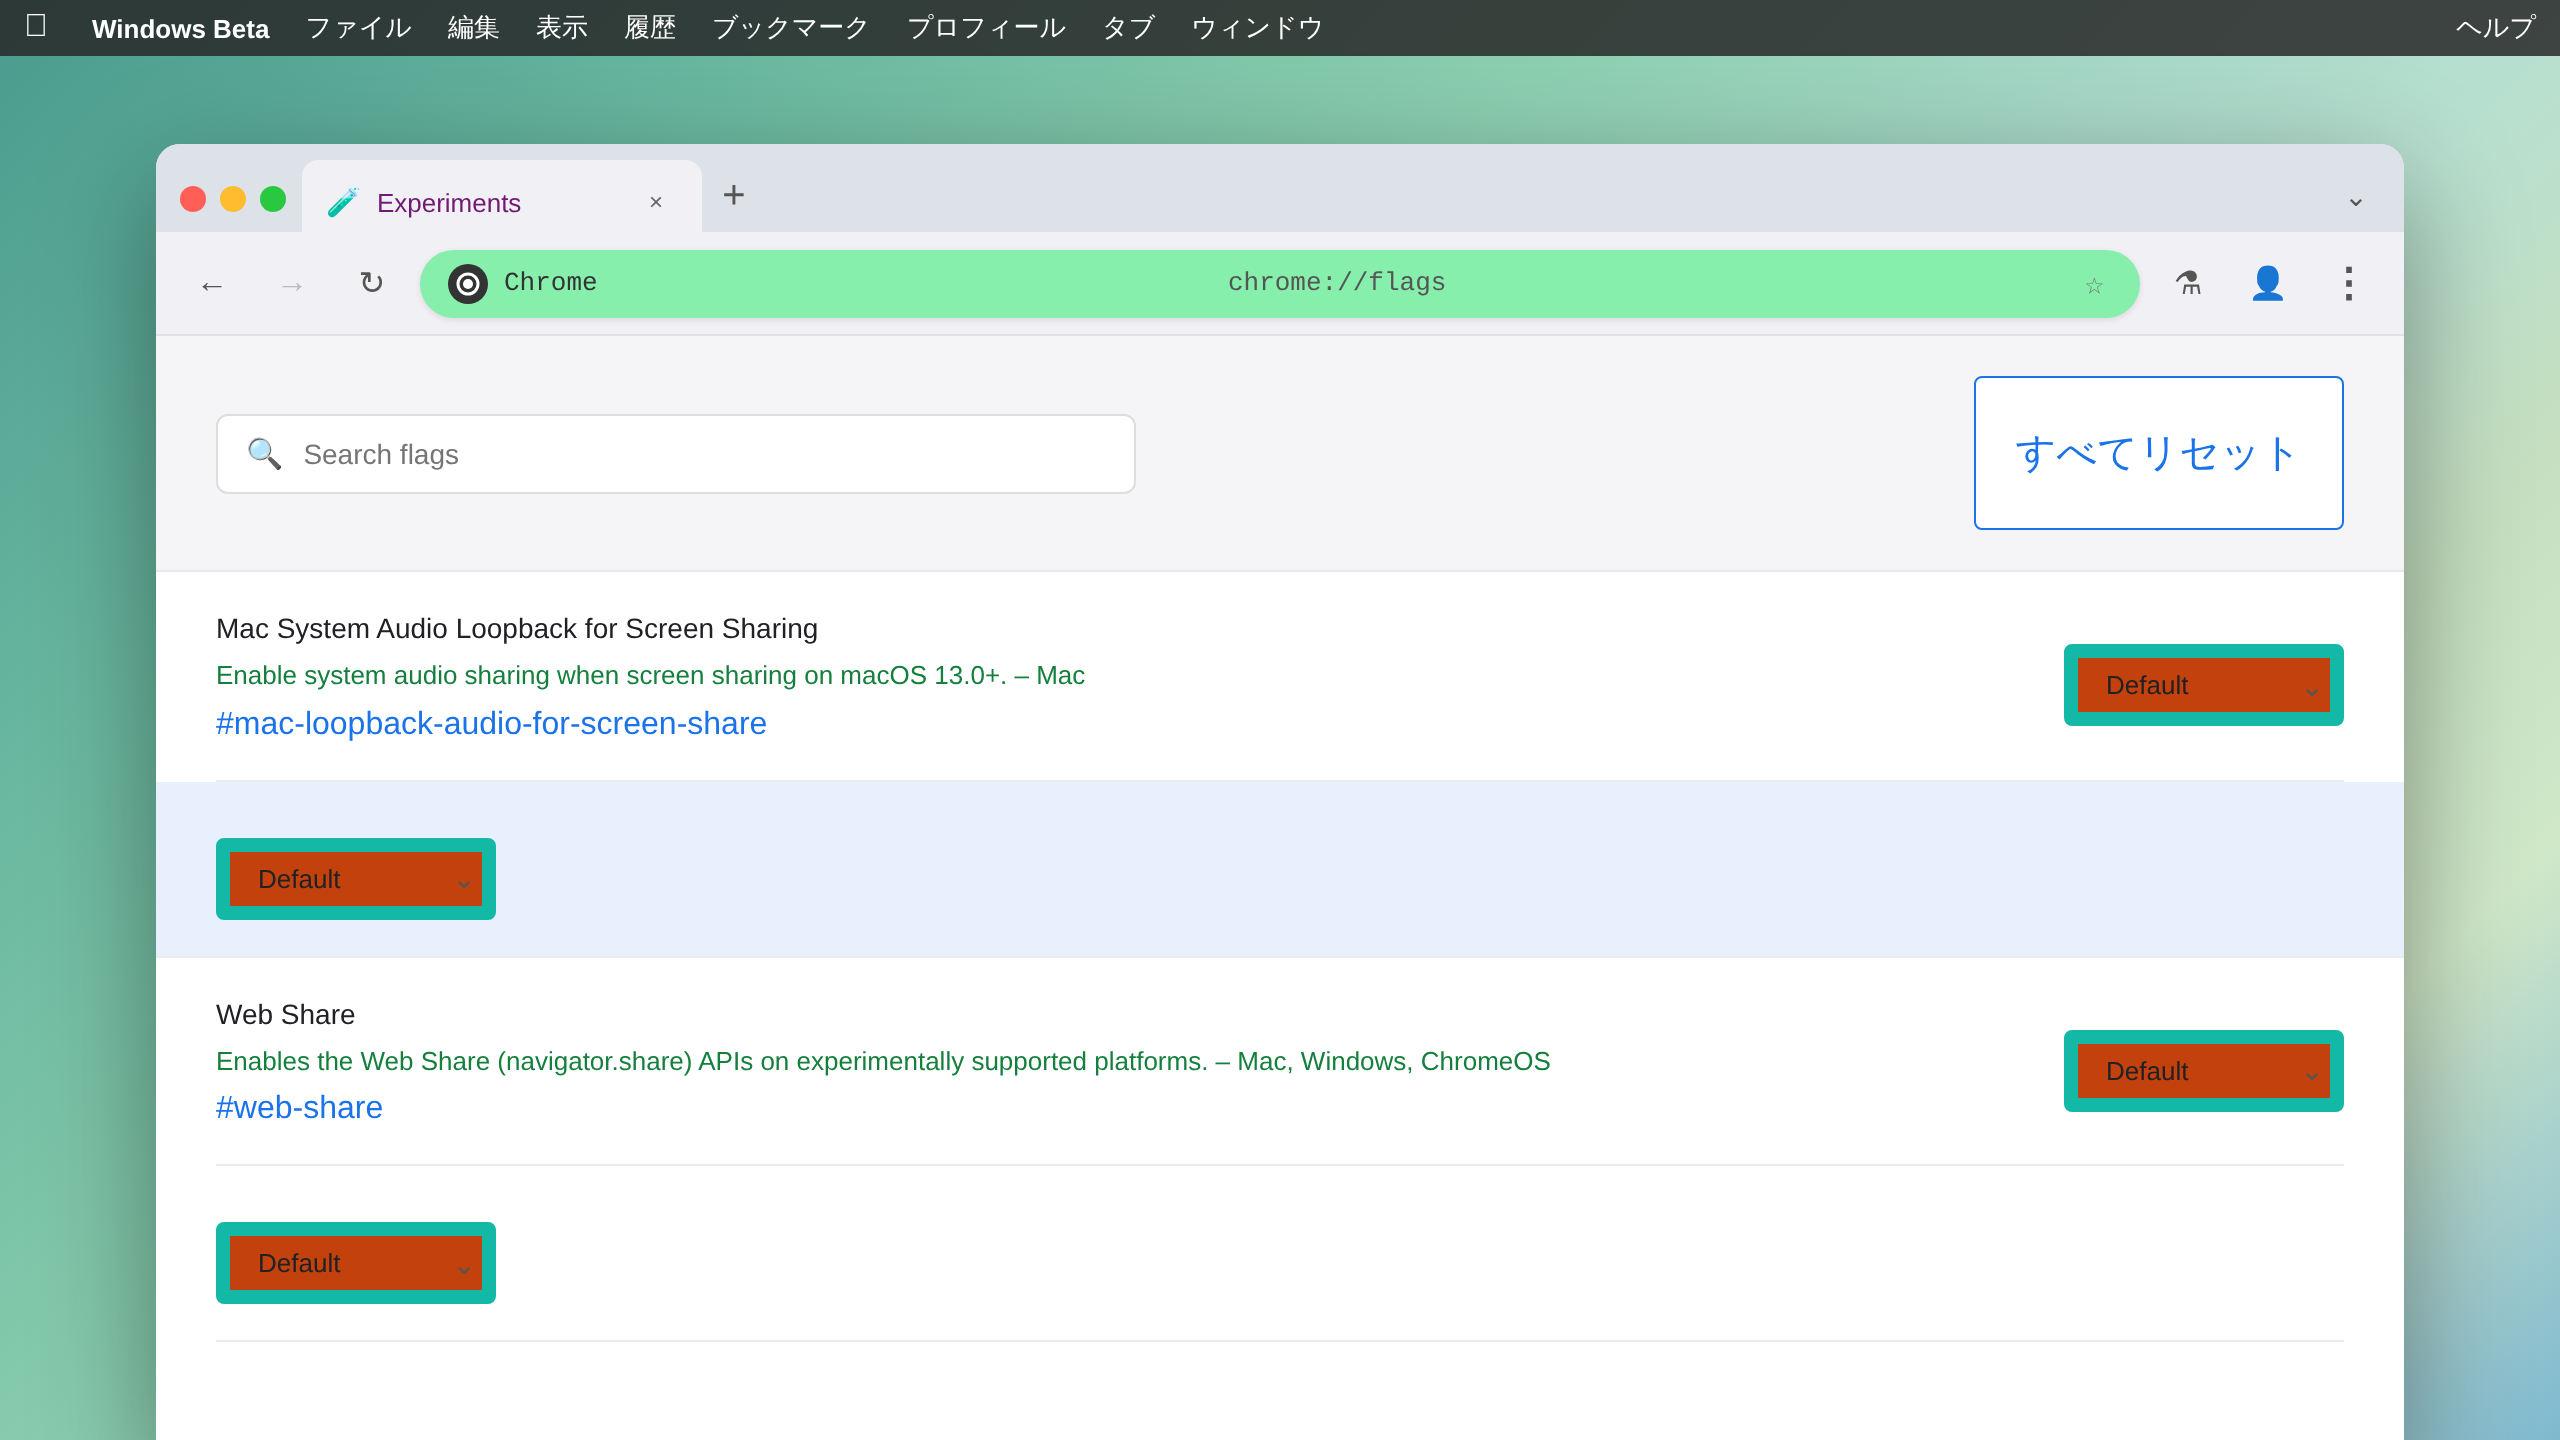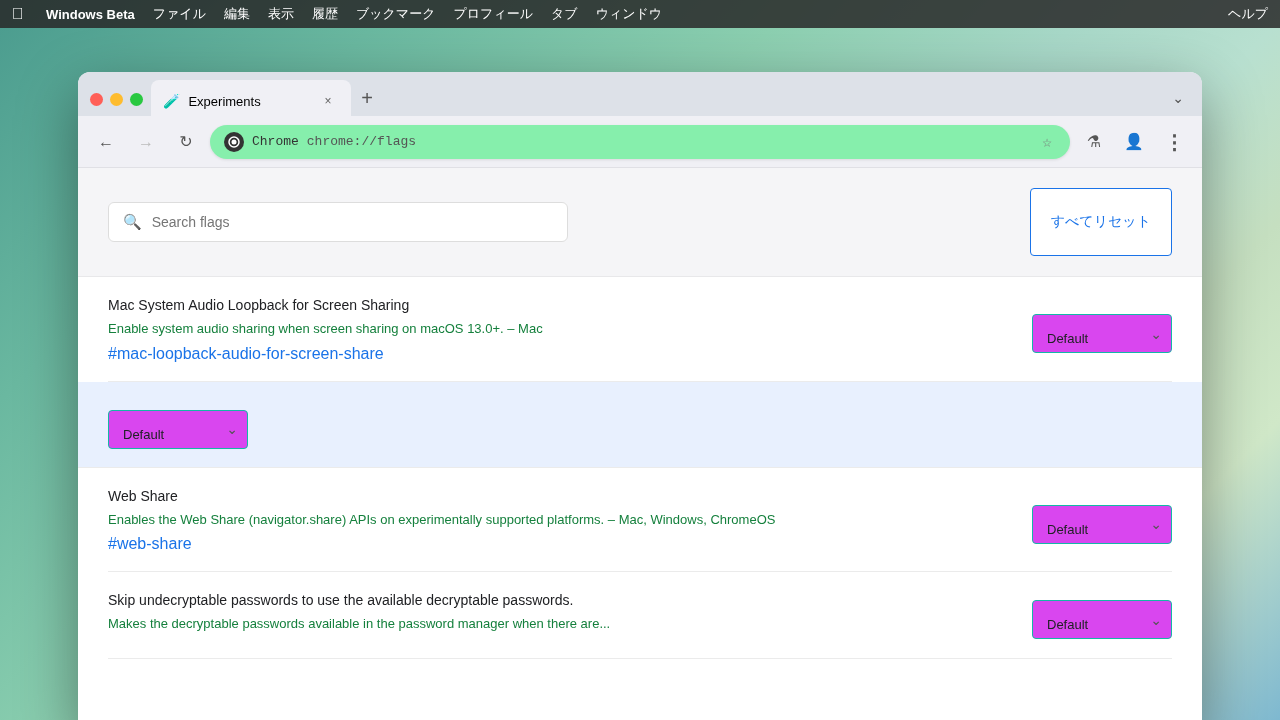--- a/index.html
+++ b/index.html
@@ -92,21 +92,21 @@
       height: 36px;
       min-width: 200px;
       position: relative;
       cursor: pointer;
     }
     .tab-icon {
       font-size: 14px;
     }
     .tab-title {
       font-size: 13px;
-      color: #000000;
+      color: #701a75;
       flex: 1;
     }
     .tab-close {
       width: 18px;
       height: 18px;
       border-radius: 50%;
       display: flex;
       align-items: center;
       justify-content: center;
       font-size: 12px;
@@ -186,20 +186,21 @@
     }
     .address-site-name {
       font-size: 13px;
       font-weight: 500;
       color: #333;
     }
     .address-url {
       font-size: 13px;
       color: #555;
       flex: 1;
+      text-align: center;
     }
     .address-star {
       font-size: 16px;
       color: #777;
       cursor: pointer;
       padding: 0 4px;
     }
 
     .nav-icon-btn {
       width: 32px;
@@ -254,21 +255,21 @@
       color: #888;
       flex: 1;
       background: transparent;
     }
     .reset-btn {
       padding: 24px 20px;
       background: white;
       border: 1px solid #1a73e8;
       border-radius: 4px;
       color: #1a73e8;
-      font-size: 14px;
+      font-size: 20px;
       cursor: pointer;
       font-family: inherit;
     }
 
     
     .flags-list {
       flex: 1;
       overflow-y: auto;
       padding: 0 30px;
     }
@@ -307,26 +308,26 @@
       cursor: pointer;
     }
 
     .flag-control {
       flex-shrink: 0;
       margin-top: 8px;
     }
     .flag-select {
       appearance: none;
       -webkit-appearance: none;
-      padding: 16px 30px 6px 14px;
-      border: 1px solid #14b8a6;
+      padding: 6px 30px 6px 14px;
+      border: 7px solid #14b8a6;
       border-radius: 4px;
       font-size: 13px;
       color: #202124;
-      background: #d946ef;
+      background: #c2410c;
       cursor: pointer;
       min-width: 140px;
       font-family: inherit;
       position: relative;
       background-image: none;
     }
     .select-wrapper {
       position: relative;
       display: inline-block;
     }
@@ -462,24 +463,20 @@
             <select class="flag-select">
               <option>Default</option>
               <option>Enabled</option>
               <option>Disabled</option>
             </select>
           </div>
         </div>
       </div>
 
       <div class="flag-item">
-        <div class="flag-content">
-          <div class="flag-title">Skip undecryptable passwords to use the available decryptable passwords.</div>
-          <div class="flag-desc">Makes the decryptable passwords available in the password manager when there are...</div>
-        </div>
         <div class="flag-control">
           <div class="select-wrapper">
             <select class="flag-select">
               <option>Default</option>
               <option>Enabled</option>
               <option>Disabled</option>
             </select>
           </div>
         </div>
       </div>

